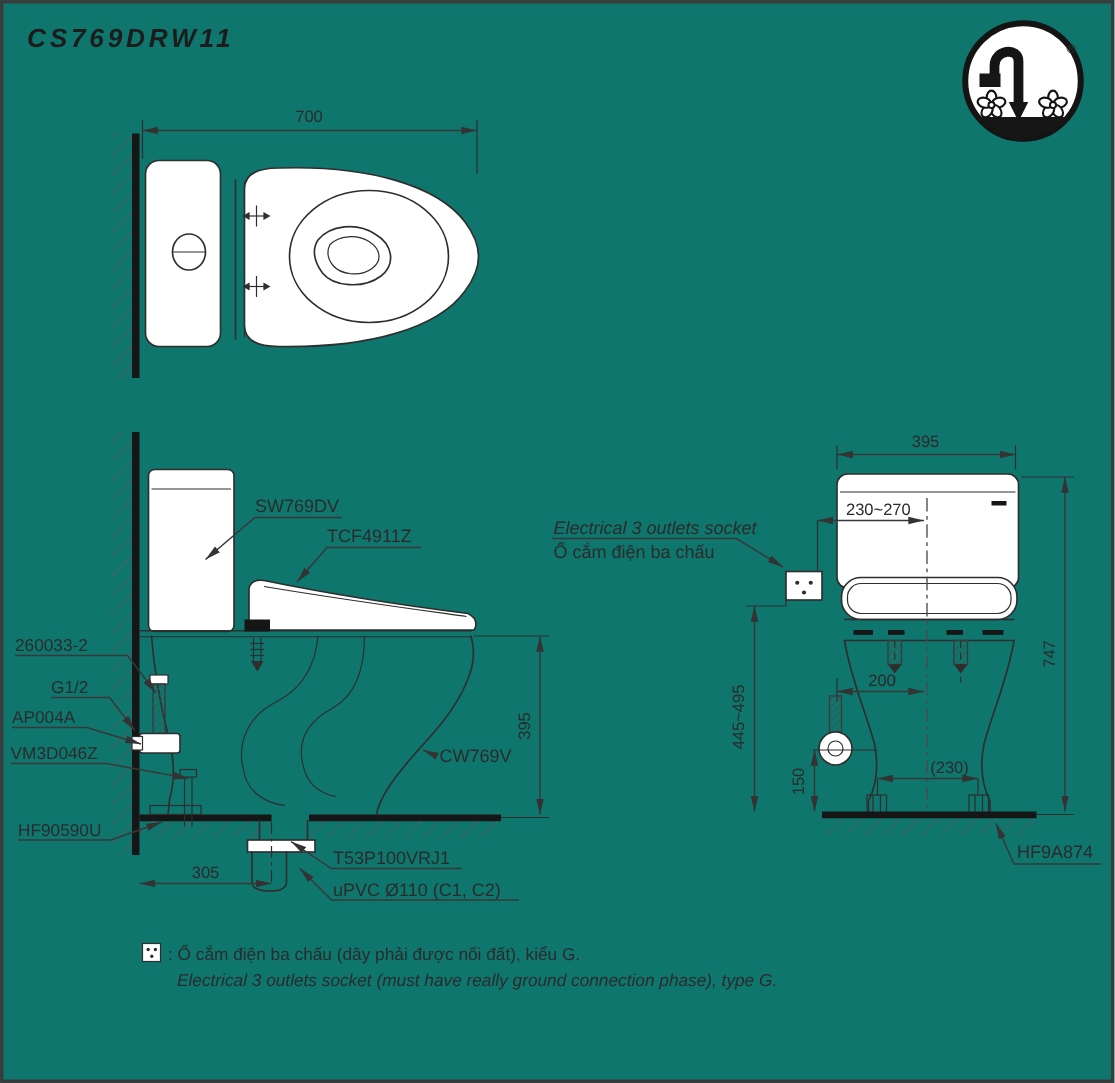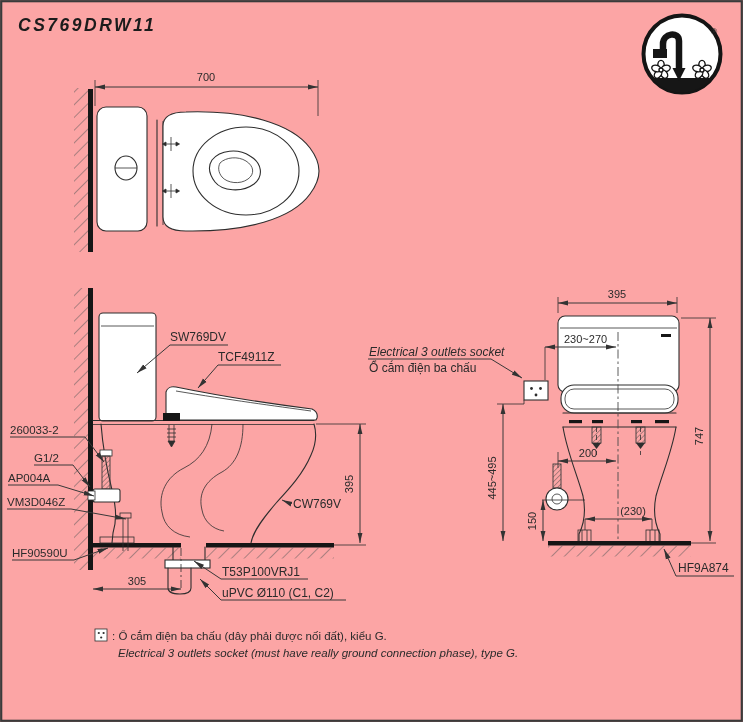--- a/index.html
+++ b/index.html
@@ -1,16 +1,16 @@
 <!DOCTYPE html>
 <html><head>
 <meta charset="utf-8">
 <style>
   html,body{margin:0;padding:0;background:#e8e8e8;}
-  #page{position:relative;width:743px;height:722px;background:#fca5a5;font-family:"Liberation Sans",sans-serif;overflow:hidden;}
+  #page{position:relative;width:743px;height:722px;background:#0f766e;font-family:"Liberation Sans",sans-serif;overflow:hidden;}
   svg{position:absolute;left:0;top:0;}
   text{fill:#2b2b2b;}
   .t-label{font-size:12px;}
   .t-dim{font-size:11px;}
   .t-small{font-size:11.5px;}
   .t-title{font-size:17.5px;font-weight:bold;font-style:italic;letter-spacing:2.5px;fill:#1c1c1c;}
   .t-italic{font-style:italic;}
   .ln{stroke:#2e2e2e;stroke-width:1.1;fill:none;stroke-linecap:round;}
   .lnth{stroke:#2e2e2e;stroke-width:0.8;fill:none;}
   .dim{stroke:#383838;stroke-width:1;fill:none;}

